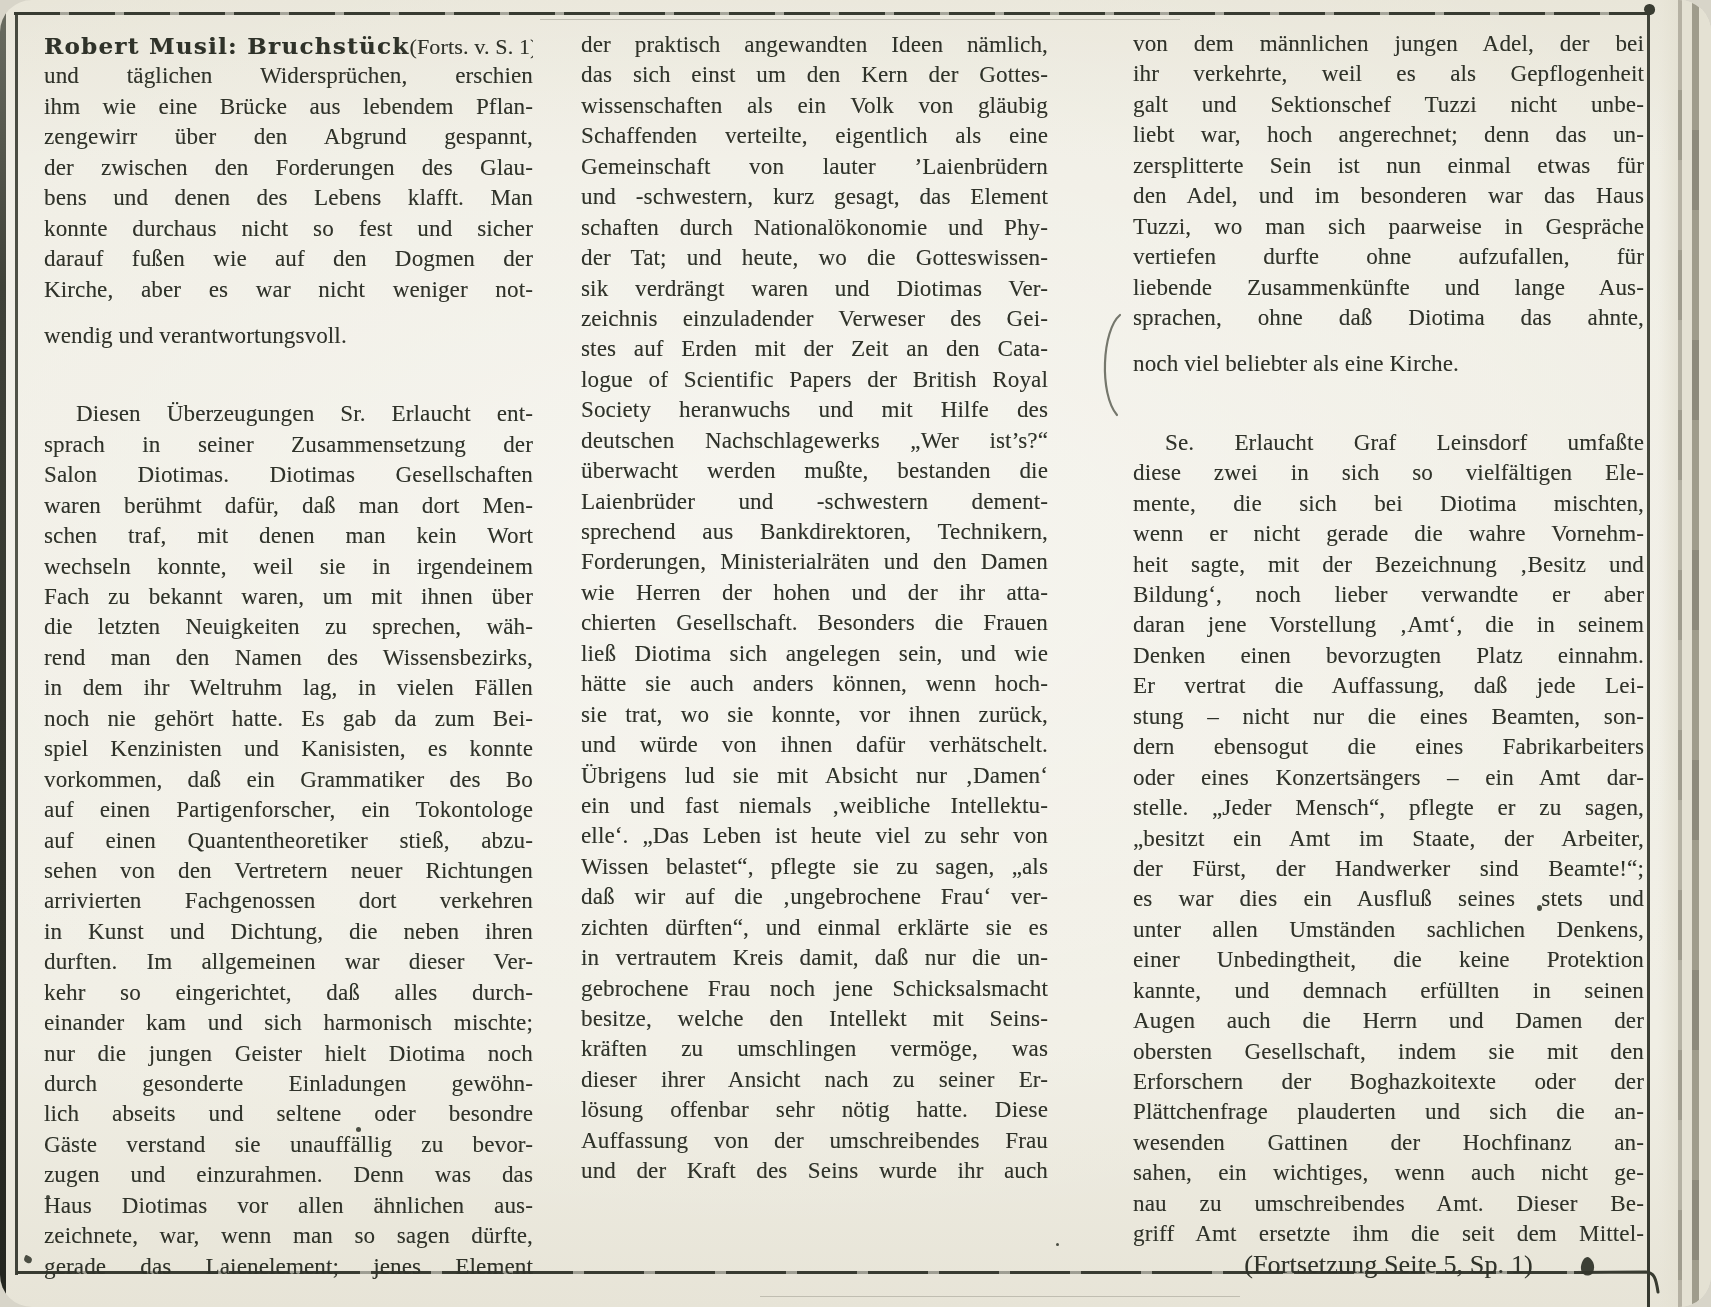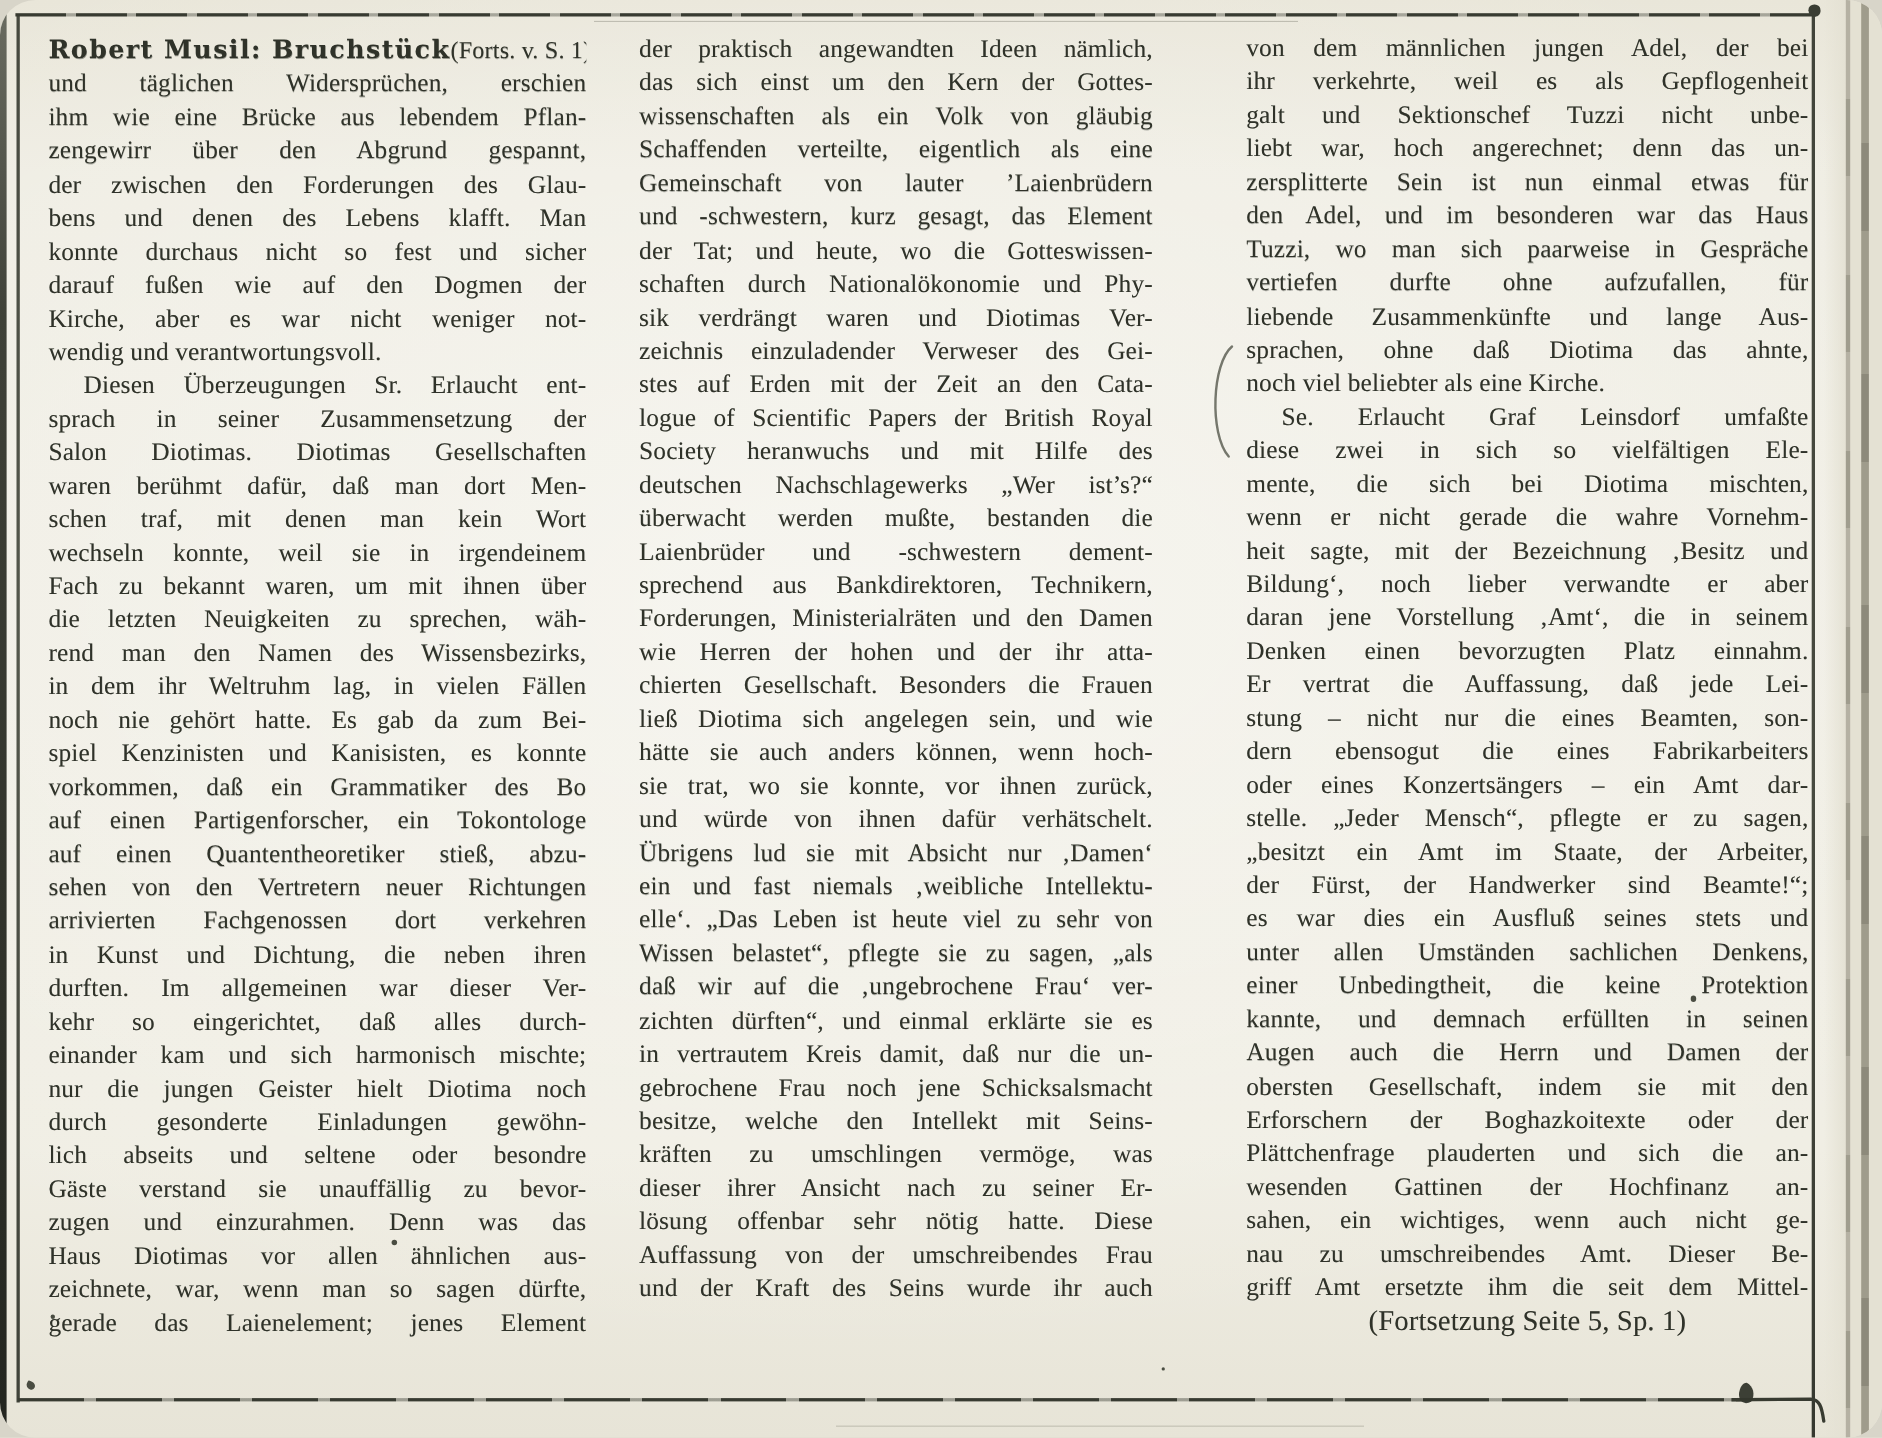--- a/index.html
+++ b/index.html
@@ -73,22 +73,22 @@
     text-shadow:.25px .25px 0 rgba(47,50,42,.32);
   }
   #col1{left:44px;width:489px;top:31px;}
   #col2{left:581px;width:467px;top:30px;}
   #col3{left:1133px;width:511px;top:29px;}
   .line{
     height:var(--lh);line-height:var(--lh);
     text-align:justify;text-align-last:justify;
     overflow:hidden;white-space:nowrap;
   }
-  .line.end{text-align-last:left;}
-  .line.indent{padding-left:32px;}
+  .line.end{text-align-last:left;margin-top:16px;}
+  .line.indent{padding-left:32px;margin-top:48px;}
   .line.center{text-align-last:center;font-size:26px;}
   .header-line{
     height:var(--lh);line-height:var(--lh);
     display:flex;justify-content:space-between;align-items:baseline;
     overflow:hidden;white-space:nowrap;
   }
   .byline{
     font-family:"DejaVu Serif","Liberation Serif",serif;
     font-weight:bold;letter-spacing:1.3px;font-size:23px;
     text-shadow:.4px .4px 0 rgba(47,50,42,.45);
@@ -179,22 +179,22 @@
   </div>
 
   <div class="col" id="col2">
     <div>
         <div class="line">der praktisch angewandten Ideen nämlich,</div>
         <div class="line">das sich einst um den Kern der Gottes-</div>
         <div class="line">wissenschaften als ein Volk von gläubig</div>
         <div class="line">Schaffenden verteilte, eigentlich als eine</div>
         <div class="line">Gemeinschaft von lauter ’Laienbrüdern</div>
         <div class="line">und -schwestern, kurz gesagt, das Element</div>
+        <div class="line">schaften durch Nationalökonomie und Phy-</div>
         <div class="line">der Tat; und heute, wo die Gotteswissen-</div>
-        <div class="line">schaften durch Nationalökonomie und Phy-</div>
         <div class="line">sik verdrängt waren und Diotimas Ver-</div>
         <div class="line">zeichnis einzuladender Verweser des Gei-</div>
         <div class="line">stes auf Erden mit der Zeit an den Cata-</div>
         <div class="line">logue of Scientific Papers der British Royal</div>
         <div class="line">Society heranwuchs und mit Hilfe des</div>
         <div class="line">deutschen Nachschlagewerks „Wer ist’s?“</div>
         <div class="line">überwacht werden mußte, bestanden die</div>
         <div class="line">Laienbrüder und -schwestern dement-</div>
         <div class="line">sprechend aus Bankdirektoren, Technikern,</div>
         <div class="line">Forderungen, Ministerialräten und den Damen</div>

